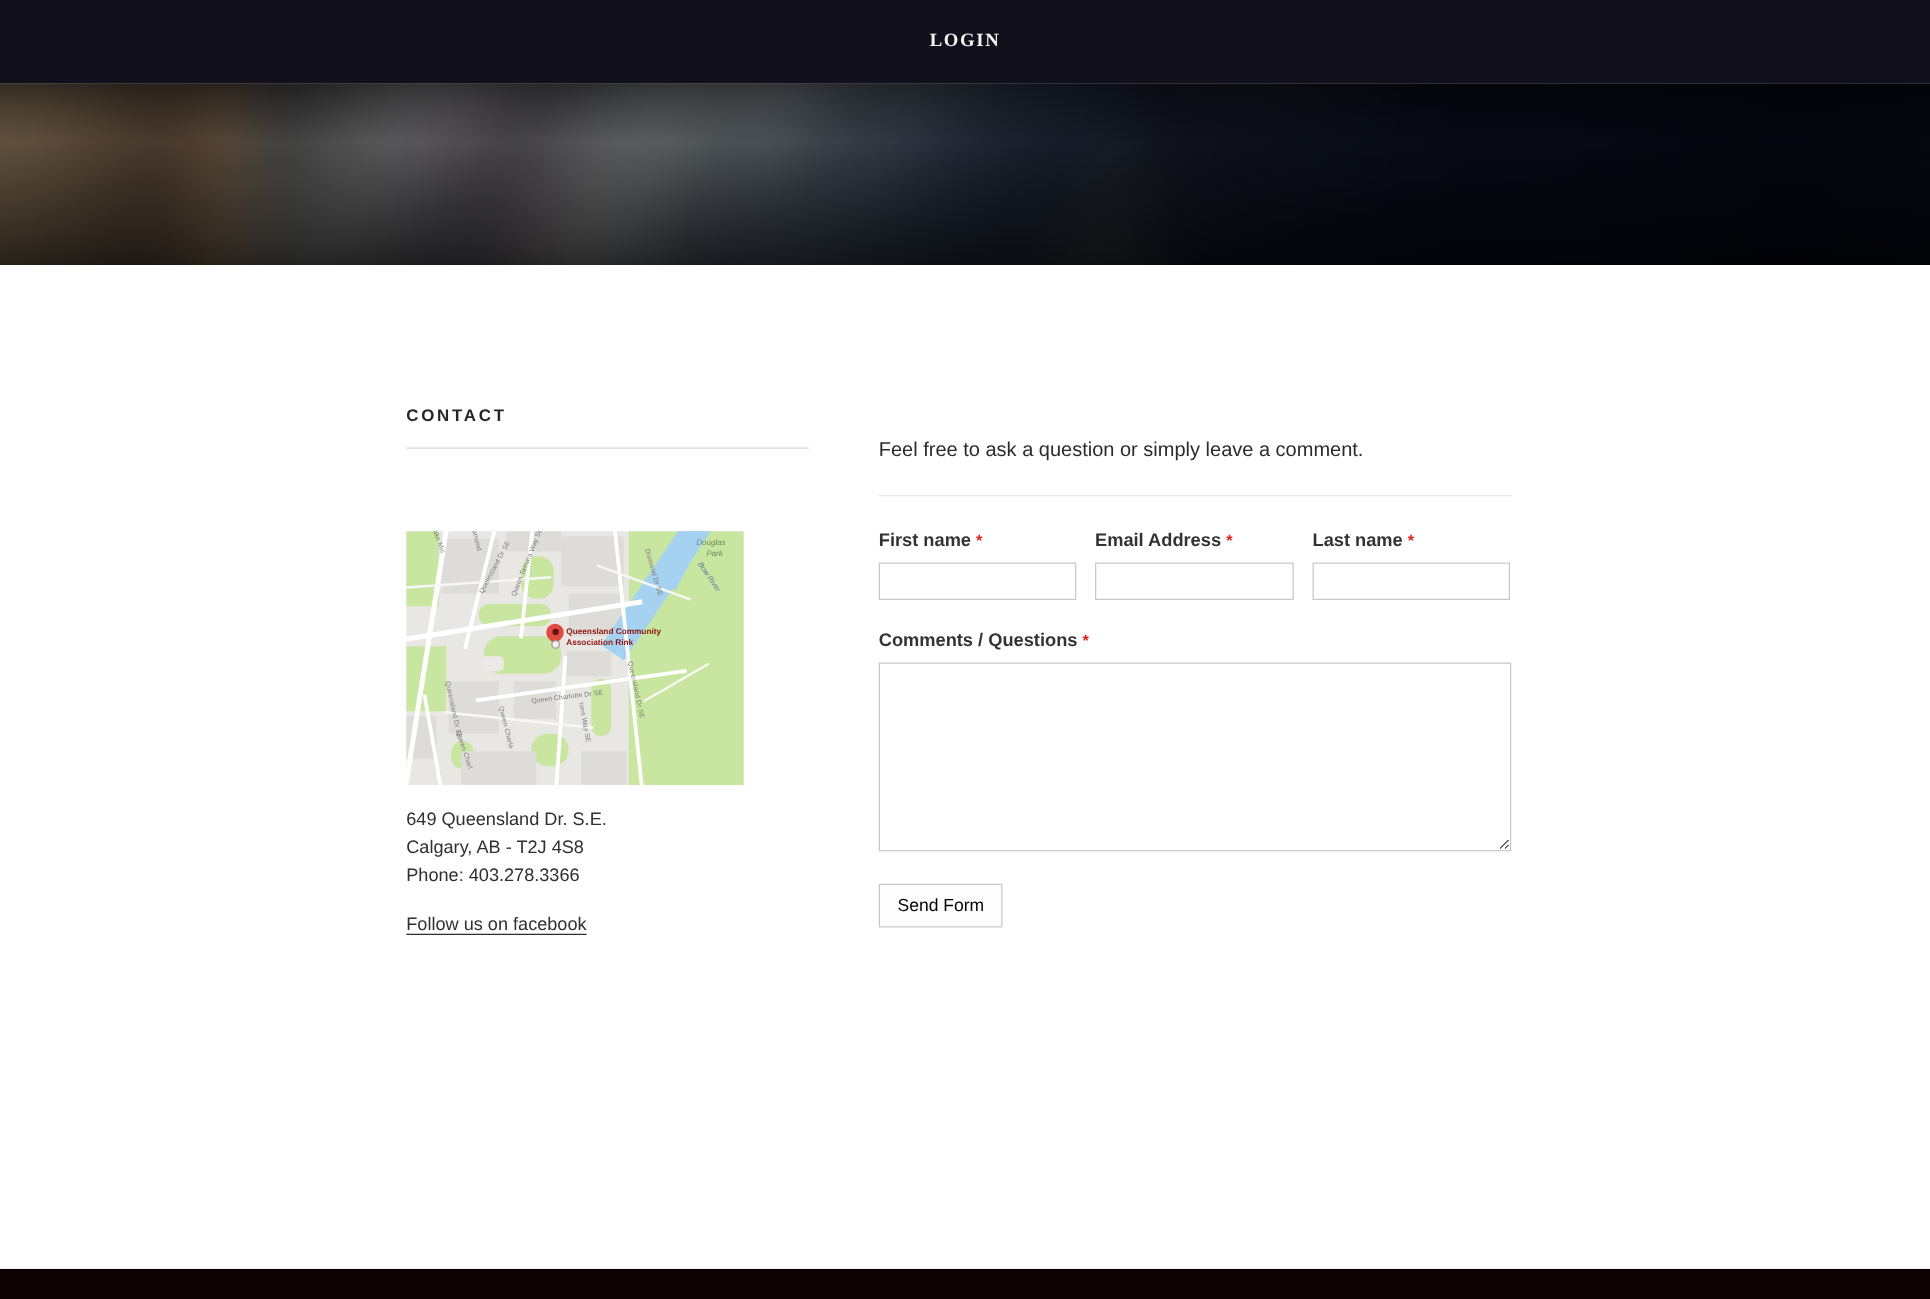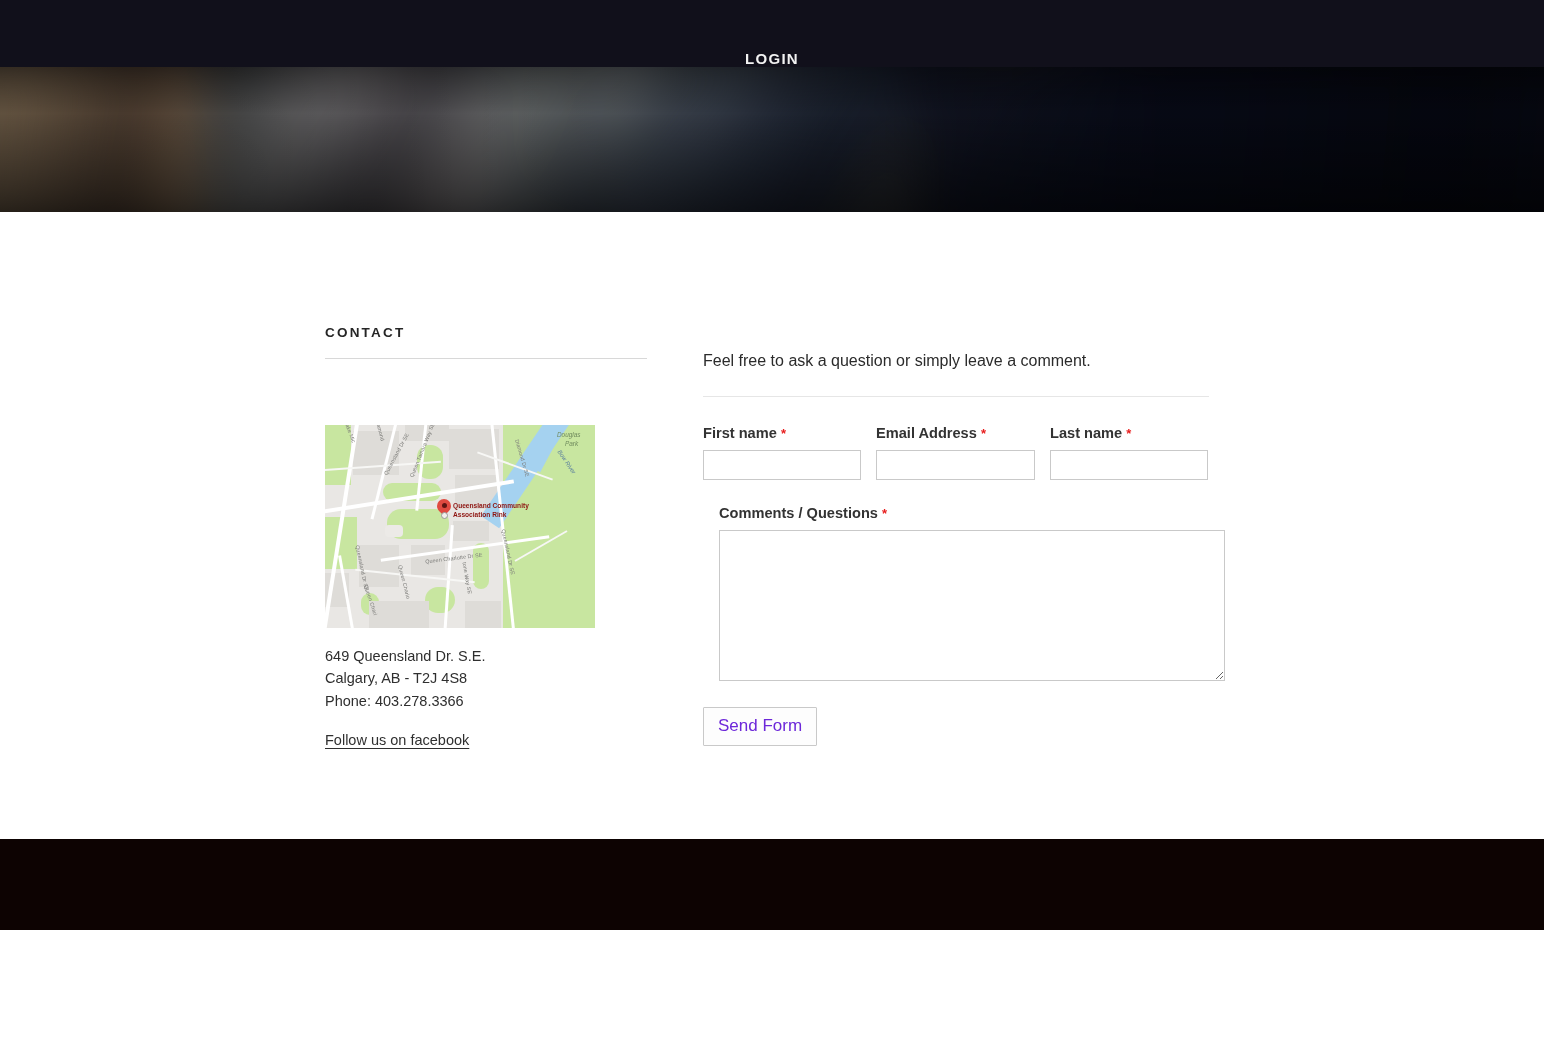--- a/index.html
+++ b/index.html
@@ -12,23 +12,24 @@
     font-family: "Liberation Sans", sans-serif;
     color: #2e2e2e;
     overflow: hidden;
   }
 
   
   .topnav {
     height: 67px;
     background: #11101b;
     display: flex;
-    align-items: flex-end;
+    align-items: center;
     justify-content: center;
     position: relative;
+    font-family: Liberation Serif, serif;
   }
   .topnav-link {
     color: #f2f2f2;
     font-size: 15px;
     font-weight: bold;
     letter-spacing: 1.3px;
     text-decoration: none;
     cursor: pointer;
   }
 
@@ -87,21 +88,21 @@
   }
   .hero-vig {
     position: absolute; inset: 0;
     background:
       linear-gradient(180deg, rgba(0,0,0,.36) 0%, rgba(0,0,0,0) 32%, rgba(0,0,0,.55) 100%),
       linear-gradient(90deg, rgba(0,0,0,.22) 0%, rgba(0,0,0,0) 30%, rgba(0,0,0,.30) 100%);
   }
 
   
   .page {
-    height: 627px;
+    height: 803px;
     position: relative;
     background: #fff;
   }
   .content {
     position: absolute;
     left: 325px;
     top: 113px;
     width: 894px;
     display: flex;
   }
@@ -274,32 +275,32 @@
     border: 1px solid #c9c9c9;
     background: #fff;
     font-family: "Liberation Sans", sans-serif;
     font-size: 14px;
     color: #2e2e2e;
     padding: 5px 8px;
     outline: none;
     border-radius: 0;
   }
   input.txt { height: 30px; }
-  .block-field { margin-top: 25px; width: 506px; margin-left: 16px; }
+  .block-field { margin-top: 25px; width: 506px; }
   textarea.txt {
     height: 151px;
     resize: vertical;
     display: block;
     line-height: 1.4;
   }
   .send-wrap { margin-top: 26px; }
   button.send {
     font-family: "Liberation Sans", sans-serif;
-    font-size: 17px;
-    color: #6d28d9;
+    font-size: 14px;
+    color: #000000;
     background: #fdfdfd;
     border: 1px solid #c9c9c9;
     padding: 8px 14px 9px;
     cursor: pointer;
     border-radius: 1px;
   }
 
   
   .footer {
     height: 91px;

